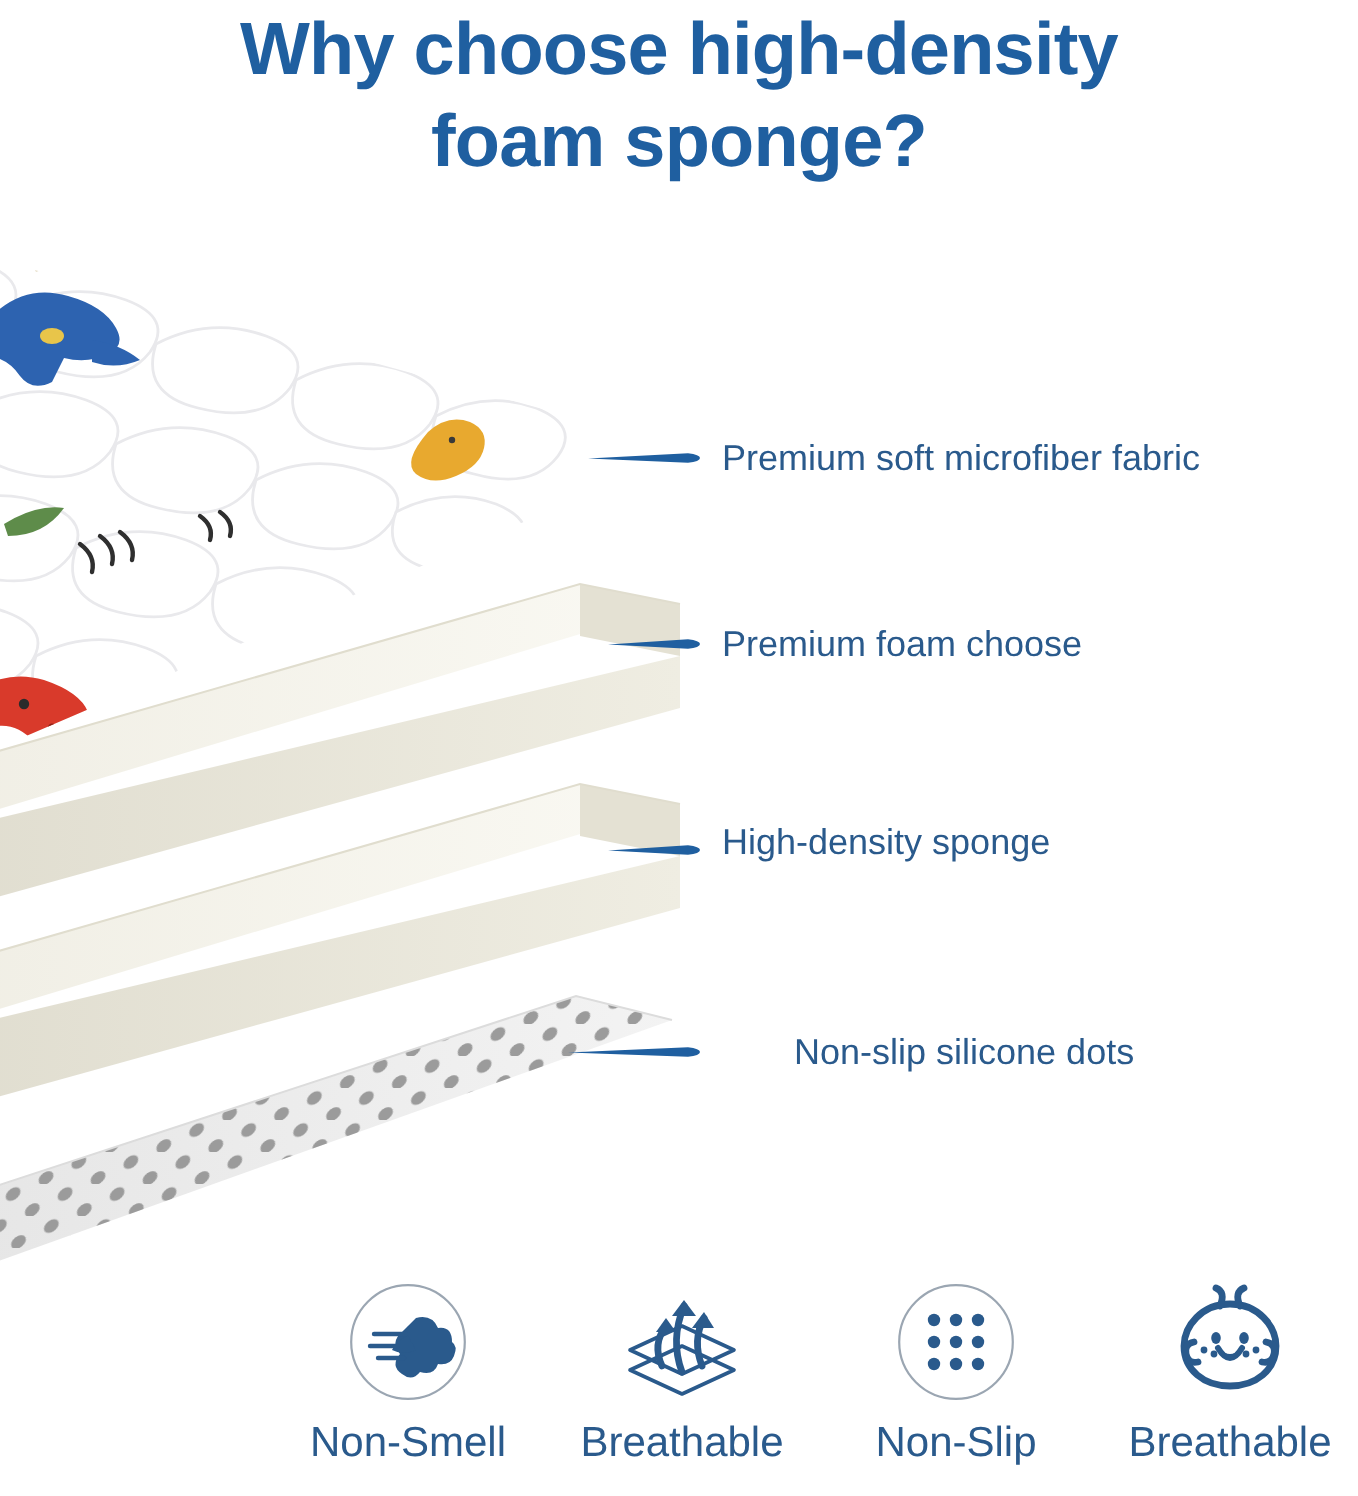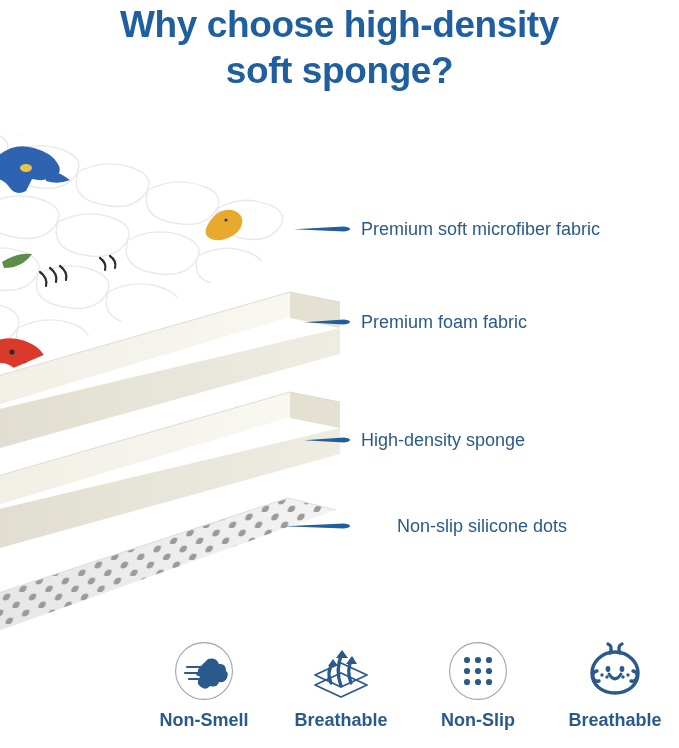--- a/index.html
+++ b/index.html
@@ -34,51 +34,50 @@
   .lead svg{display:block;}
   .callout-label{
     color:#2A5A8C;
     font-size:18px;
     line-height:1;
     white-space:nowrap;
     margin-left:11px;
   }
   #callout-0{left:294px;top:220px;}
   #callout-1{left:304px;top:313px;}
-  #callout-2{left:304px;top:431px;}
+  #callout-2{left:304px;top:412px;align-items:flex-end;}
   #callout-3{left:284px;top:517px;gap:36px;}
 
   
   .features{
     position:absolute;left:140px;top:640px;width:539px;height:108px;
     display:flex;align-items:flex-start;justify-content:space-between;
   }
   .feature{
     display:flex;flex-direction:column;align-items:center;
     width:128px;
   }
   .feature-icon{height:62px;display:flex;align-items:center;justify-content:center;}
   .feature-icon svg{display:block;}
   .feature-label{
     margin-top:9px;
     color:#2A5A8C;
-    font-size:18px;
+    font-size:21px;
     line-height:1;
     white-space:nowrap;
-    font-weight:bold;
   }
 </style>
 </head>
 <body>
 
 <div id="stage">
 
   <div class="title">
     <span class="ln">Why choose high-density</span>
-    <span class="ln">soft sponge?</span>
+    <span class="ln">foam sponge?</span>
   </div>
 
   <div class="product">
     <svg width="360" height="560" viewBox="0 0 360 560" xmlns="http://www.w3.org/2000/svg">
       <defs>
         <clipPath id="clipFabric">
           <polygon points="-40,140 300,118 360,128 -40,300"></polygon>
         </clipPath>
         <clipPath id="clipTop">
           <polygon points="-40,20 318,118 360,128 -40,300"></polygon>
@@ -197,21 +196,21 @@
     </span>
     <span class="callout-label">Premium soft microfiber fabric</span>
   </div>
 
   <div class="callout" id="callout-1">
     <span class="lead">
       <svg width="46" height="10" viewBox="0 0 46 10" xmlns="http://www.w3.org/2000/svg">
         <path d="M0,5.2 L40,2.6 Q46,3.3 46,5 Q46,6.7 40,7.4 Z" fill="#1F5FA0"></path>
       </svg>
     </span>
-    <span class="callout-label">Premium foam fabric</span>
+    <span class="callout-label">Premium foam choose</span>
   </div>
 
   <div class="callout" id="callout-2">
     <span class="lead">
       <svg width="46" height="10" viewBox="0 0 46 10" xmlns="http://www.w3.org/2000/svg">
         <path d="M0,5.2 L40,2.6 Q46,3.3 46,5 Q46,6.7 40,7.4 Z" fill="#1F5FA0"></path>
       </svg>
     </span>
     <span class="callout-label">High-density sponge</span>
   </div>

